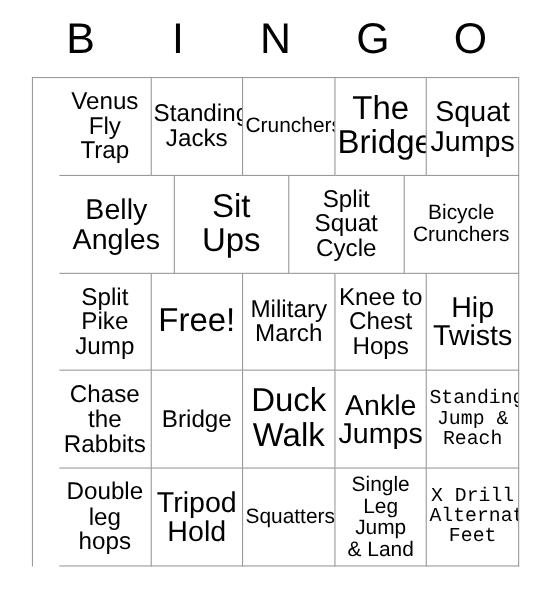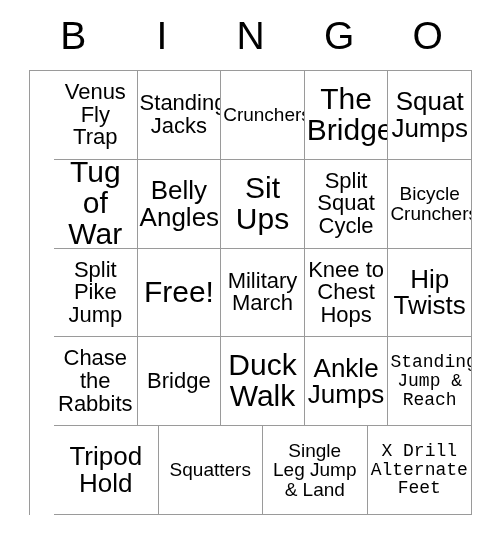--- a/index.html
+++ b/index.html
@@ -104,24 +104,20 @@
 Bridge</span>
         </div>
       <div class="cell">
           <span class="cell-text fs-lg">Squat
 Jumps</span>
         </div>
     </div>
 
     <div class="grid-row">
       <div class="cell">
-          <span class="cell-text fs-xl">Tug of
-War</span>
-        </div>
-      <div class="cell">
           <span class="cell-text fs-lg">Belly
 Angles</span>
         </div>
       <div class="cell">
           <span class="cell-text fs-xl">Sit
 Ups</span>
         </div>
       <div class="cell">
           <span class="cell-text fs-md">Split
 Squat
@@ -176,20 +172,25 @@
         </div>
       <div class="cell">
           <span class="cell-text fs-sm">Standing
 Jump &amp;
 Reach</span>
         </div>
     </div>
 
     <div class="grid-row">
       <div class="cell">
+          <span class="cell-text fs-md">Double
+leg
+hops</span>
+        </div>
+      <div class="cell">
           <span class="cell-text fs-lg">Tripod
 Hold</span>
         </div>
       <div class="cell">
           <span class="cell-text fs-xs">Squatters</span>
         </div>
       <div class="cell">
           <span class="cell-text fs-xs">Single
 Leg Jump
 &amp; Land</span>

